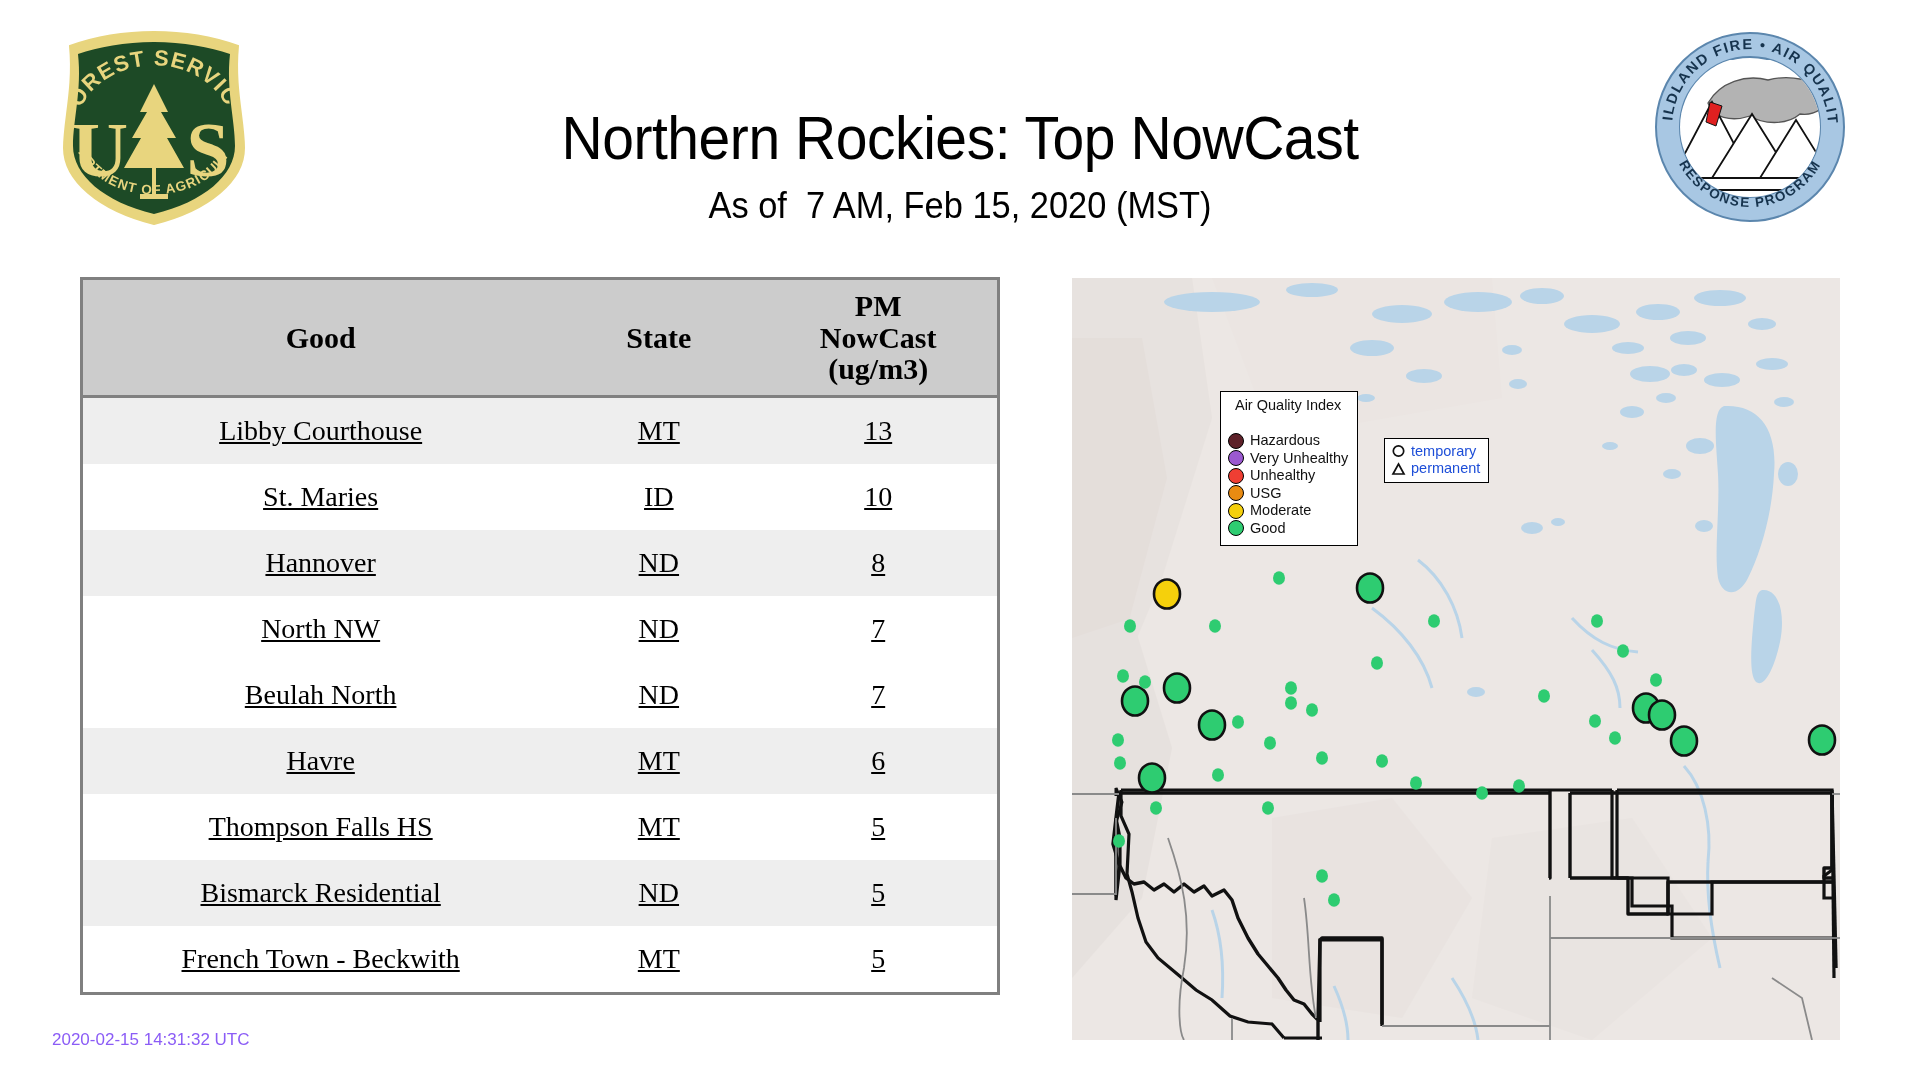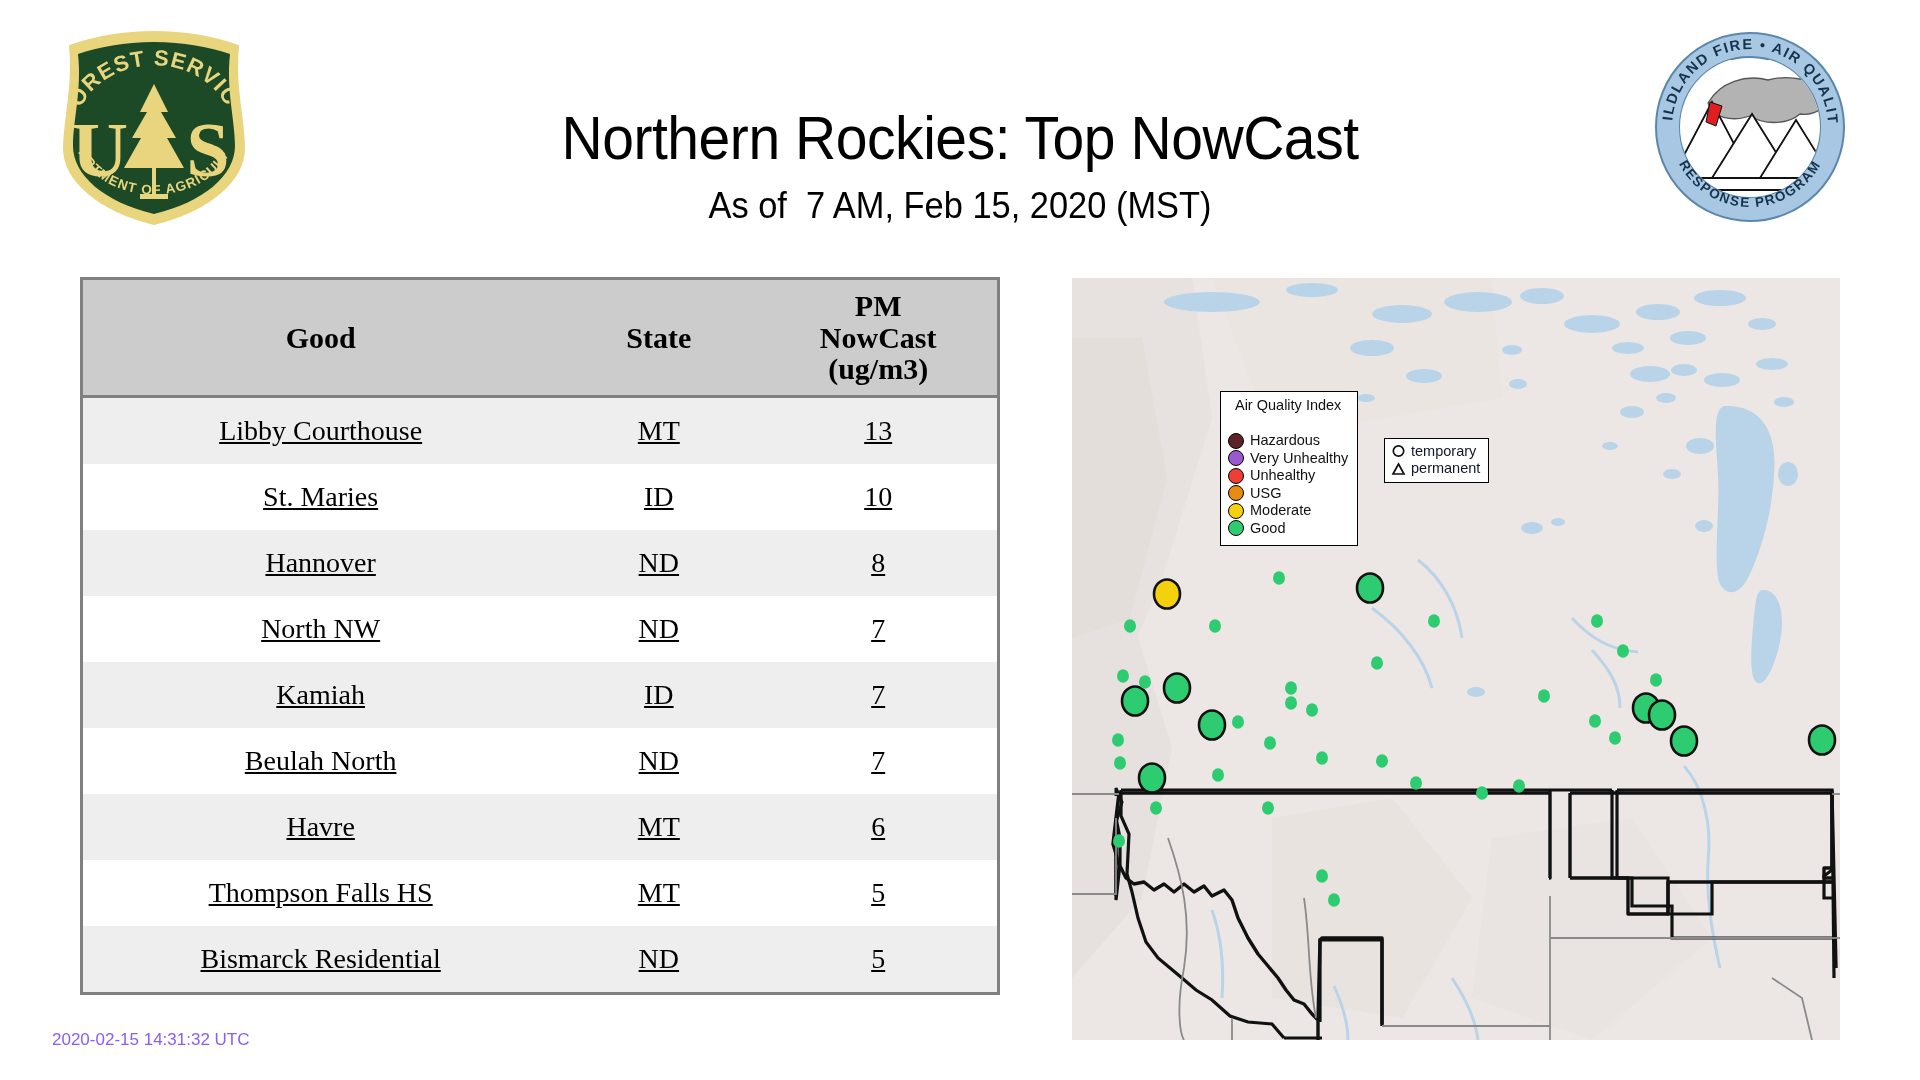--- a/index.html
+++ b/index.html
@@ -101,21 +101,21 @@
   #aqi-legend .lg-row{display:flex;align-items:center;margin:1.5px 0;white-space:nowrap;}
   #aqi-legend .sw{
     width:14px;height:14px;border-radius:50%;
     border:1.6px solid #000;margin-right:6px;flex:0 0 auto;
   }
   #site-legend{
     position:absolute;left:312px;top:160px;
     background:#ffffff;border:1.5px solid #000;
     padding:4px 8px 4px 5px;
     font-family:"Liberation Sans", sans-serif;
-    font-size:14.5px;color:#0f172a;line-height:1.05;
+    font-size:14.5px;color:#1d4ed8;line-height:1.05;
   }
   #site-legend .sl-row{display:flex;align-items:center;white-space:nowrap;margin:1px 0;}
   #site-legend .glyph{width:17px;height:16px;margin-right:4px;flex:0 0 auto;}
 
   
   #footer{
     position:absolute;left:52px;top:1030px;
     font-family:"Liberation Sans", sans-serif;
     font-size:17px;color:#8b5cf6;
   }
@@ -220,43 +220,43 @@
         <tr class="odd">
           <td>Hannover</td>
           <td>ND</td>
           <td>8</td>
         </tr>
         <tr class="even">
           <td>North NW</td>
           <td>ND</td>
           <td>7</td>
         </tr>
-        <tr class="odd">
-          <td>Kamiah</td>
-          <td>ID</td>
-          <td>7</td>
-        </tr>
         <tr class="even">
           <td>Beulah North</td>
           <td>ND</td>
           <td>7</td>
         </tr>
         <tr class="odd">
           <td>Havre</td>
           <td>MT</td>
           <td>6</td>
         </tr>
         <tr class="even">
           <td>Thompson Falls HS</td>
           <td>MT</td>
           <td>5</td>
         </tr>
         <tr class="odd">
           <td>Bismarck Residential</td>
           <td>ND</td>
+          <td>5</td>
+        </tr>
+        <tr class="even">
+          <td>French Town - Beckwith</td>
+          <td>MT</td>
           <td>5</td>
         </tr>
       </tbody>
   </table>
 </div>
 
 <div id="map">
   <svg viewBox="0 0 768 762" width="768" height="762">
     <rect x="0" y="0" width="768" height="762" fill="#ece7e4"></rect>
 

